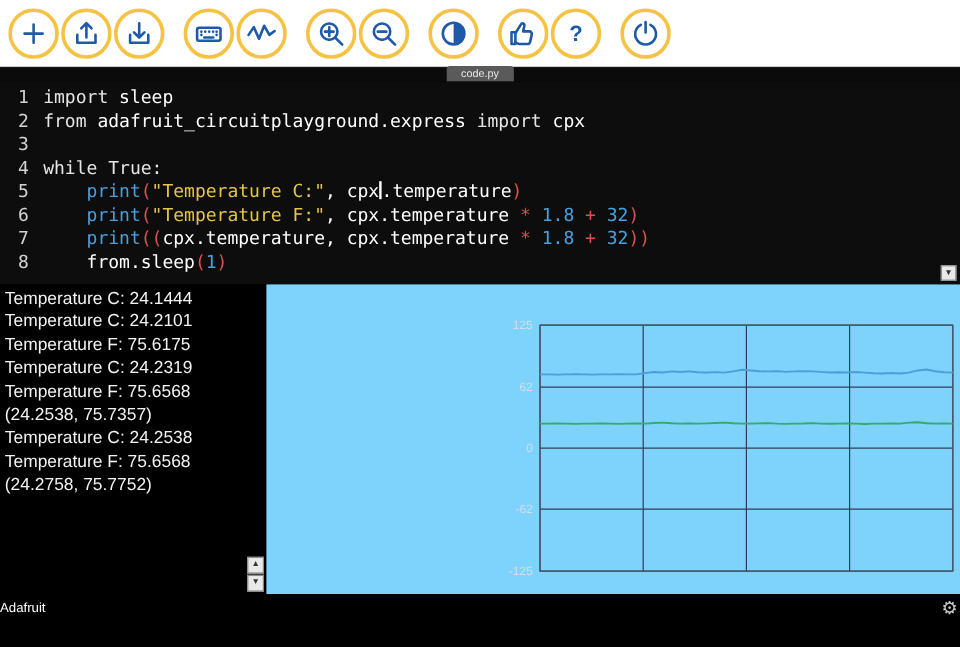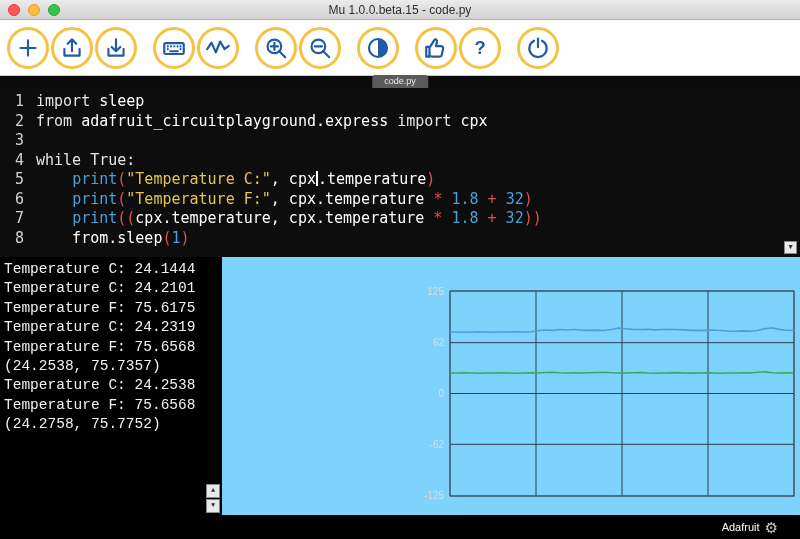--- a/index.html
+++ b/index.html
@@ -43,47 +43,39 @@
   .kw{color:#e5e5e5}.fn{color:#4aa0dc}.str{color:#e6c54a}
   .num{color:#4aa0dc}.op{color:#dc5050}.pl{color:#fff}
   .caret{display:inline-block;width:2px;height:15px;background:#fff;vertical-align:-2px}
   .esb{position:absolute;right:3px;bottom:3px;width:13px;height:13px;background:#e9e9e9;
     border:1px solid #8a8a8a;font-size:7px;color:#333;display:flex;
     align-items:center;justify-content:center;cursor:pointer}
 
   
   .bottom{height:258px;display:flex;flex:none}
   .console{width:222px;background:#000;color:#f2f2f2;position:relative;flex:none;
-    font-family:Liberation Mono, monospace;font-size:14.5px;line-height:19.4px;
+    font-family:Liberation Sans, sans-serif;font-size:14.5px;line-height:19.4px;
     padding:3px 0 0 4px;overflow:hidden}
   .csb{position:absolute;right:2px;bottom:2px;display:flex;flex-direction:column;gap:1px}
   .csb .sbtn{width:14px;height:14px;background:#e9e9e9;border:1px solid #8a8a8a;
     font-size:7px;color:#333;display:flex;align-items:center;justify-content:center;cursor:pointer}
   .plotter{flex:1;background:#7dd3fc;position:relative}
   .chart{position:absolute;left:182px;top:28px}
 
   
   .statusbar{height:24px;background:#000;display:flex;align-items:center;
-    justify-content:flex-end;padding-right:22px;gap:5px;flex:none}
+    justify-content:space-between;padding-right:2px;gap:5px;flex:none}
   .brand{color:#fff;font-size:11px}
   .gear{color:#c9c9c9;font-size:15px;line-height:15px}
 </style>
 </head>
 <body>
 
 <div class="window">
 
-  <div class="titlebar">
-    <div class="lights">
-      <span class="light red"></span>
-      <span class="light yellow"></span>
-      <span class="light green"></span>
-    </div>
-    <span class="title">Mu 1.0.0.beta.15 - code.py</span>
-  </div>
 
   <div class="toolbar">
       <div class="tbtn">
         <span>
           <svg width="26" height="26" viewBox="0 0 24 24" fill="none" stroke="#1e5aa7" stroke-width="2" stroke-linecap="round" stroke-linejoin="round">
             <path d="M12 5v14M5 12h14"></path>
           </svg>
         </span>
       </div>
       <div class="tbtn">

